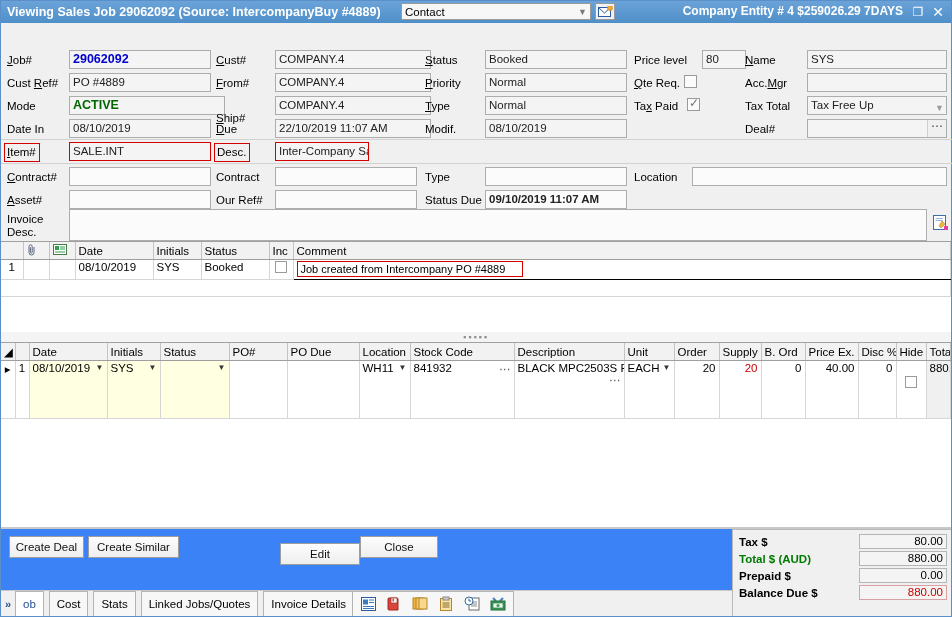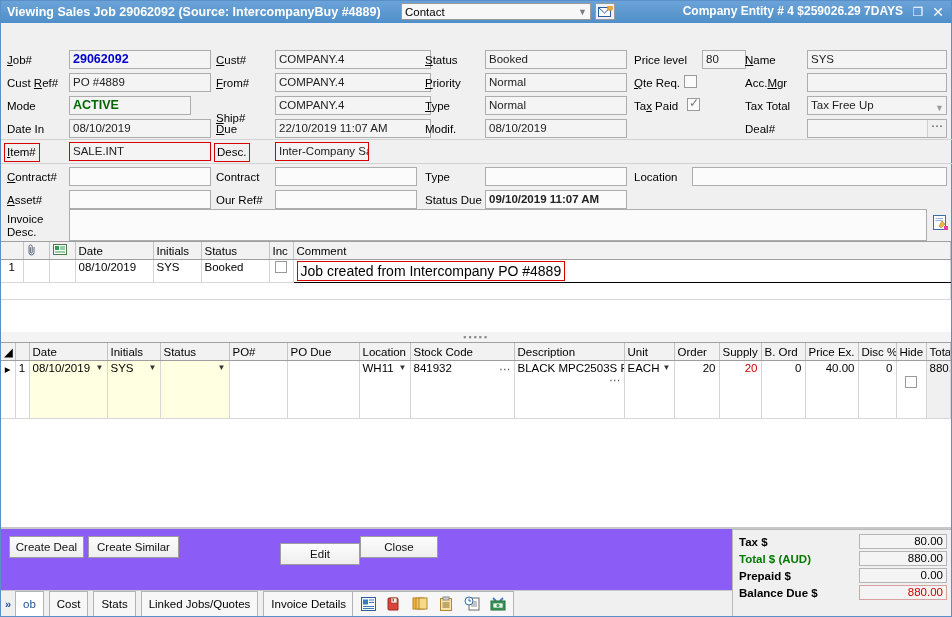--- a/index.html
+++ b/index.html
@@ -190,21 +190,21 @@
   .comment-cell {
     position: relative;
     border-bottom: 1px solid #000 !important;
   }
   .comment-box {
     border: 1px solid #d40000;
     background: #ffffff;
     padding: 1px 3px;
     display: inline-block;
     min-width: 218px;
-    font-size: 14px;
+    font-size: 11px;
   }
   .cgrid-blank td { border-right: none; border-bottom: none; height: 14px;}
 
   
   .splitter {
     height: 10px;
     background: #f4f4f4;
     border-bottom: 1px solid #a0a0a0;
     position: relative;
   }
@@ -240,21 +240,21 @@
     margin: 14px auto 0 auto;
     box-sizing: border-box;
   }
 
   .middle-fill { flex: 1 1 auto; background: #ffffff; border-bottom:1px solid #c8c8c8;}
 
   
   .bottom {
     position: relative;
     height: 87px;
-    background: #8b5cf6;
+    background: #3b82f6;
     flex: 0 0 auto;
     border-top: 1px solid #c8c8c8;
   }
   .btn {
     position: absolute;
     height: 22px;
     background: linear-gradient(#fdfdfd,#eeeeee);
     border: 1px solid #9d9d9d;
     box-sizing: border-box;
     font-size: 11.5px;
@@ -367,21 +367,21 @@
   <div class="form-area">
 
     <div class="lbl" style="left:6px; top:31px;"><u>J</u>ob#</div>
     <div class="lbl" style="left:6px; top:54px;">Cust <u>R</u>ef#</div>
     <div class="lbl" style="left:6px; top:77px;">Mode</div>
     <div class="lbl" style="left:6px; top:100px;">Date In</div>
     <div class="lbl redbox" style="left:3px; top:120px;"><u>I</u>tem#</div>
 
     <div class="fld bold-blue" style="left:68px; top:27px; width:142px;">29062092</div>
     <div class="fld" style="left:68px; top:50px; width:142px;">PO #4889</div>
-    <div class="fld bold-green" style="left:68px; top:73px; width:122px;">ACTIVE</div>
+    <div class="fld bold-green" style="left:68px; top:73px; width:156px;">ACTIVE</div>
     <div class="fld" style="left:68px; top:96px; width:142px;">08/10/2019</div>
     <div class="fld redbox" style="left:68px; top:119px; width:142px;">SALE.INT</div>
 
     <div class="lbl" style="left:215px; top:31px;"><u>C</u>ust#</div>
     <div class="lbl" style="left:215px; top:54px;"><u>F</u>rom#</div>
     <div class="lbl" style="left:215px; top:89px;"><u>S</u>hip#</div>
     <div class="lbl" style="left:215px; top:100px;"><u>D</u>ue</div>
     <div class="lbl redbox" style="left:213px; top:120px;">Desc.</div>
 
     <div class="fld" style="left:274px; top:27px; width:156px;">COMPANY.4</div>

